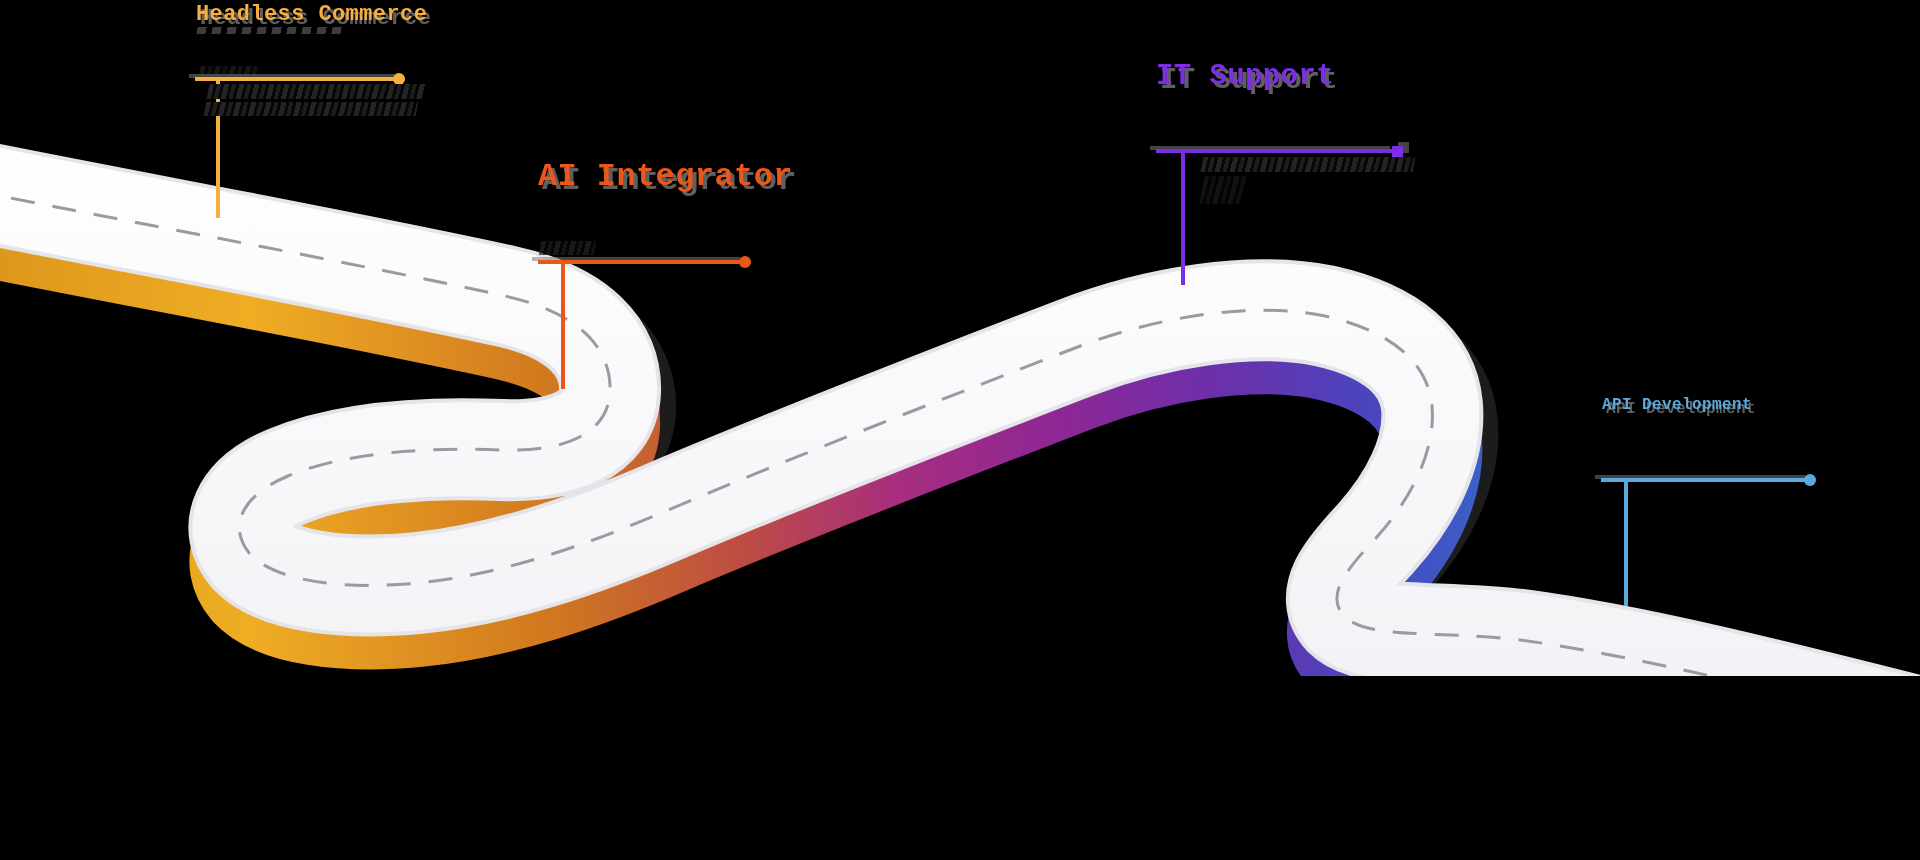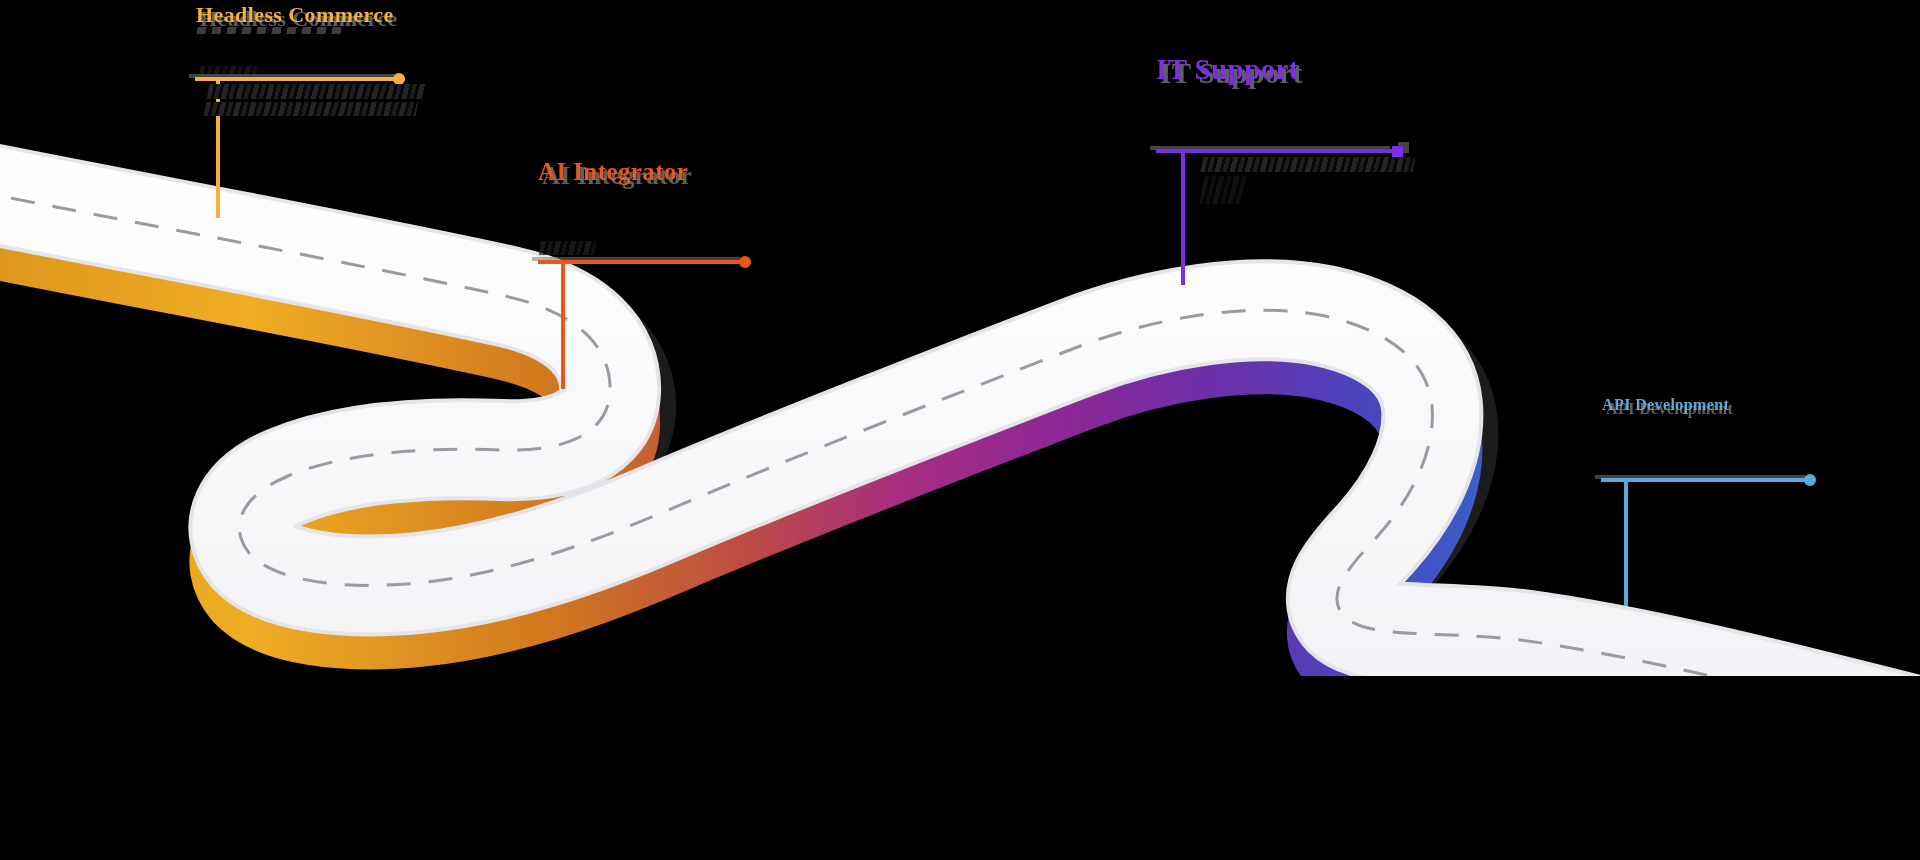--- a/index.html
+++ b/index.html
@@ -1,17 +1,17 @@
 <!DOCTYPE html>
 <html><head>
 <meta charset="utf-8">
 <style>
   html,body{margin:0;padding:0;background:#000;}
   .stage{position:relative;width:1920px;height:676px;background:#000;overflow:hidden;
-         font-family:Liberation Serif, serif;}
+         font-family:Liberation Mono, monospace;}
   .road-svg{position:absolute;left:0;top:0;}
   .ms{position:absolute;}
   .ms-title{position:absolute;font-weight:700;letter-spacing:.4px;color:var(--c);
             text-shadow:4px 4px 0 rgba(112,112,112,.85);white-space:nowrap;}
   .hline{position:absolute;height:4px;background:var(--c);
          box-shadow:-6px -3px 0 rgba(122,122,122,.55);}
   .vline{position:absolute;width:4px;background:var(--c);}
   .dot{position:absolute;width:12px;height:12px;border-radius:50%;background:var(--c);}
   .sq{position:absolute;width:11px;height:11px;background:var(--c);
       box-shadow:6px -4px 0 rgba(122,122,122,.55);}
@@ -73,29 +73,29 @@
     <div class="remn gray" style="left:197px;top:27px;width:150px;height:7px;opacity:.55"></div>
     <div class="remn" style="left:200px;top:66px;width:60px;height:9px;opacity:.6"></div>
     <div class="hline" style="left:195px;top:77px;width:206px"></div>
     <div class="dot" style="left:393px;top:73px"></div>
     <div class="vline" style="left:216px;top:79px;height:139px"></div>
     <div class="remn" style="left:208px;top:84px;width:216px;height:15px"></div>
     <div class="remn" style="left:205px;top:102px;width:212px;height:14px"></div>
   </div>
 
   <div class="ms" style="--c: #E9571B;">
-    <div class="ms-title" style="left:538px;top:158px;font-size:25px">AI Integrator</div>
+    <div class="ms-title" style="left:538px;top:158px;font-size:32px">AI Integrator</div>
     <div class="remn" style="left:540px;top:241px;width:55px;height:14px;opacity:.7"></div>
     <div class="hline" style="left:538px;top:260px;width:208px"></div>
     <div class="dot" style="left:739px;top:256px"></div>
     <div class="vline" style="left:561px;top:262px;height:127px"></div>
   </div>
 
   <div class="ms" style="--c: #7B2EE4;">
-    <div class="ms-title" style="left:1156px;top:53px;font-size:29px">IT Support</div>
+    <div class="ms-title" style="left:1156px;top:60px;font-size:29px">IT Support</div>
     <div class="hline" style="left:1156px;top:149px;width:240px"></div>
     <div class="sq" style="left:1392px;top:146px"></div>
     <div class="vline" style="left:1181px;top:151px;height:134px"></div>
     <div class="remn" style="left:1202px;top:157px;width:212px;height:15px"></div>
     <div class="remn" style="left:1202px;top:176px;width:42px;height:28px;opacity:.5"></div>
   </div>
 
   <div class="ms" style="--c: #5CA9DE;">
     <div class="ms-title" style="left:1602px;top:396px;font-size:16px">API Development</div>
     <div class="hline" style="left:1601px;top:478px;width:210px"></div>

